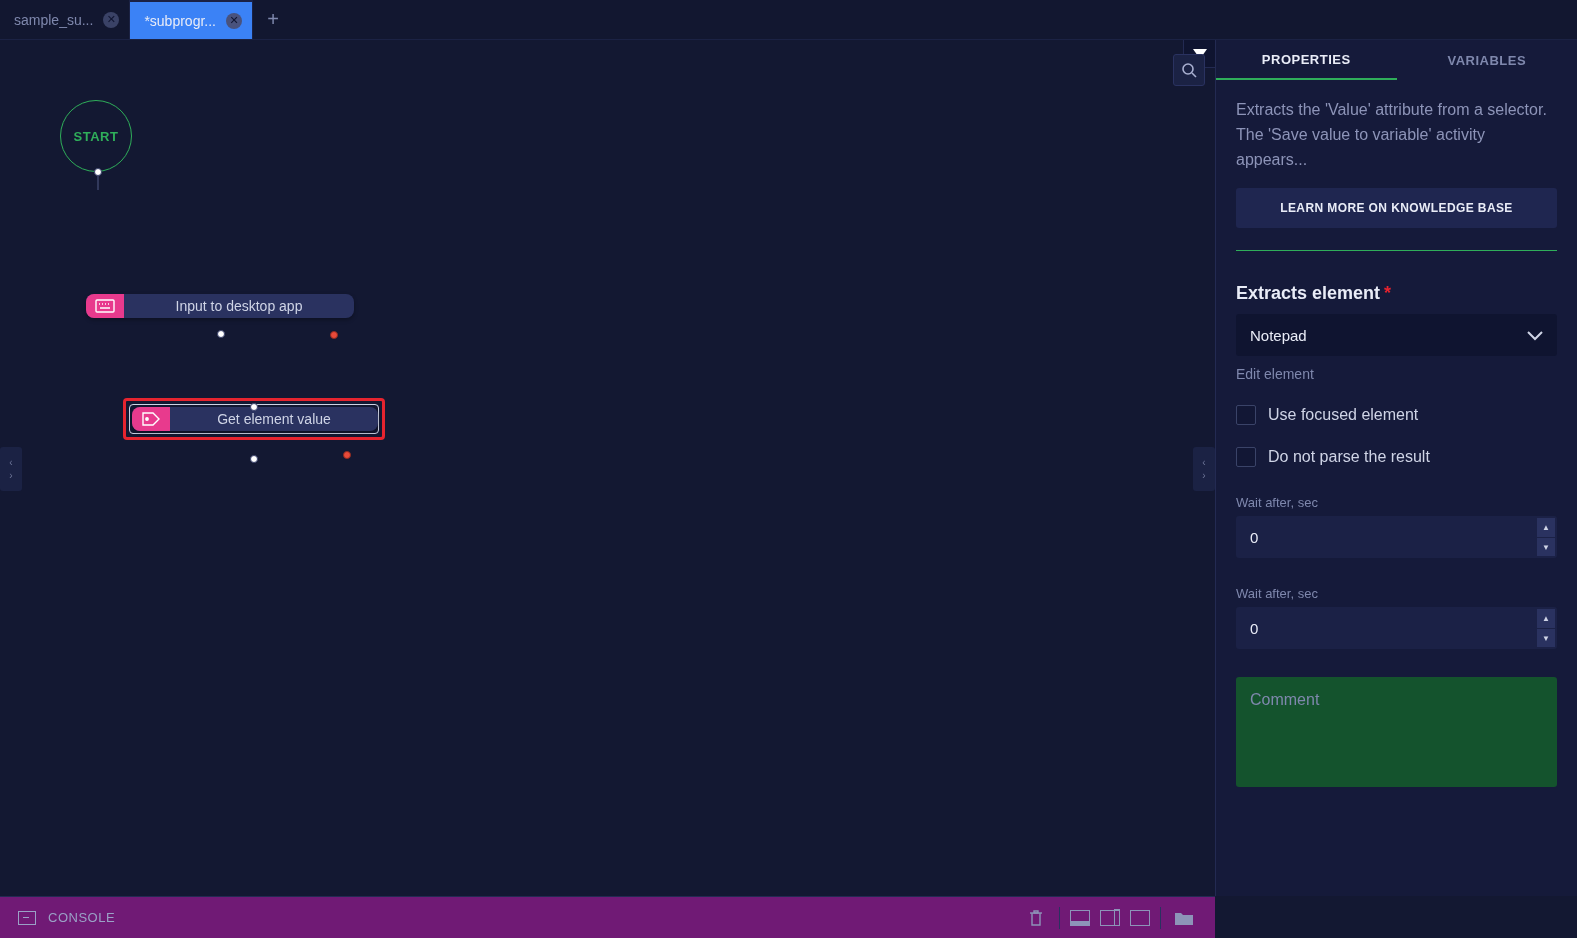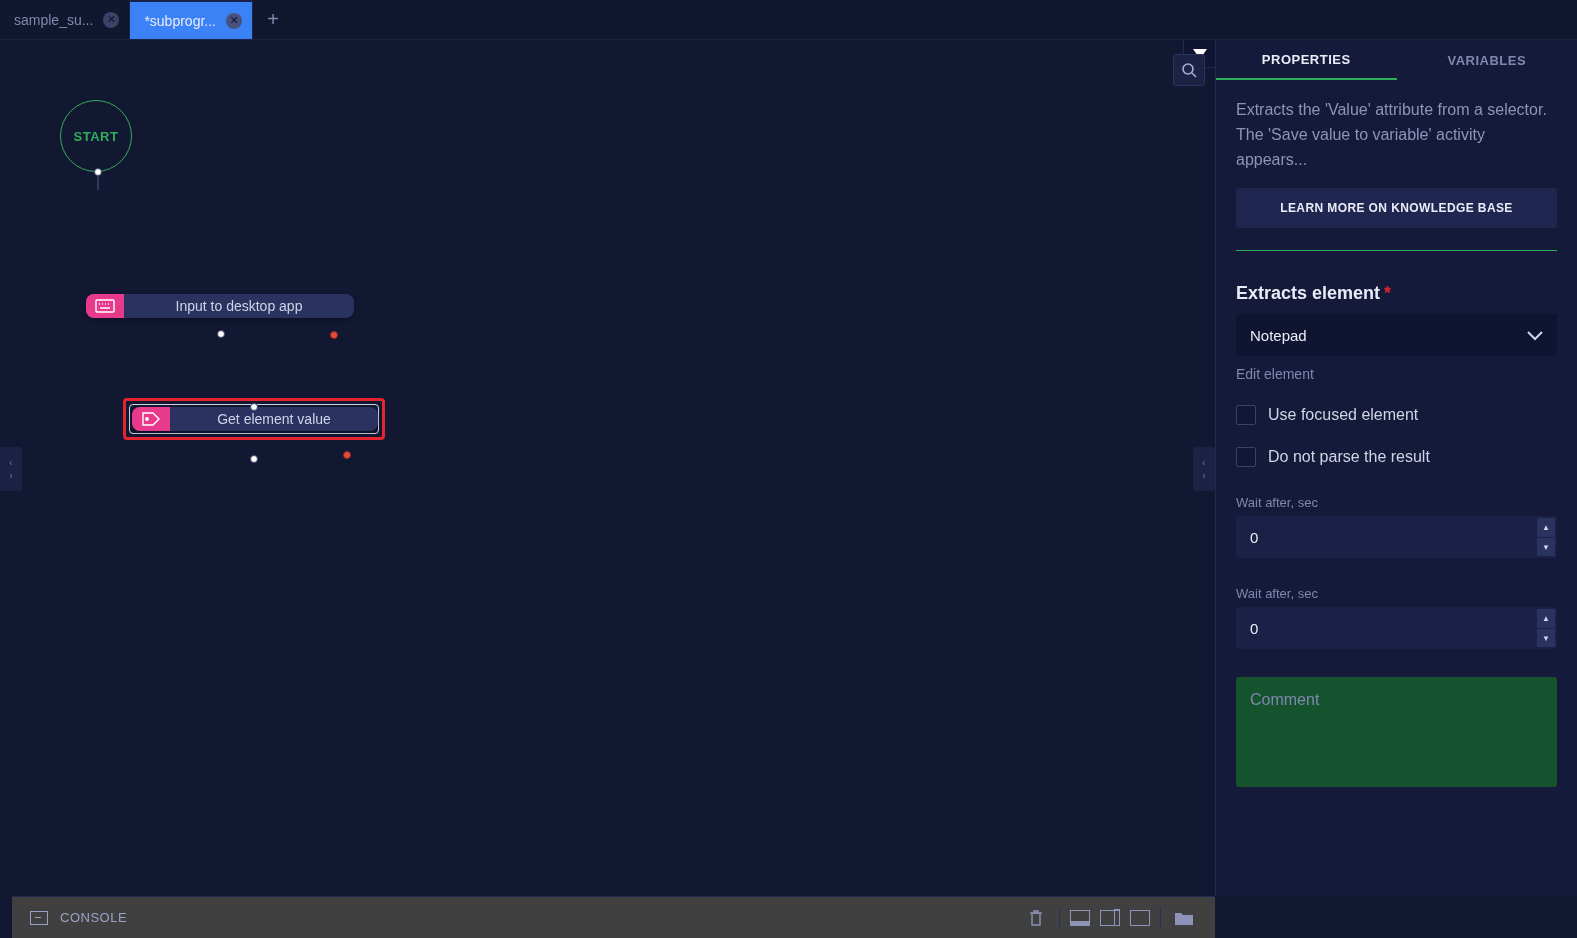--- a/index.html
+++ b/index.html
@@ -76,21 +76,21 @@
   .rp-check .box { width:20px; height:20px; border:1.5px solid #3a4368; border-radius:2px; background:#121735; }
   .rp-num-label { font-size:13px; color:#7f88ad; margin-top:28px; margin-bottom:6px; }
   .rp-num { position:relative; width:100%; height:42px; background:#1b2146; border-radius:3px; display:flex; align-items:center; padding:0 14px; color:#e9ecf7; font-size:15px; }
   .rp-num .spin { position:absolute; right:2px; top:2px; bottom:2px; width:18px; background:#2a3260; display:flex; flex-direction:column; }
   .rp-num .spin div { flex:1; display:flex; align-items:center; justify-content:center; font-size:8px; color:#cfd4e6; cursor:pointer; }
   .rp-num .spin div:first-child { border-bottom:1px solid #1b2146; }
   .rp-comment { width:100%; height:110px; background:#14532d; border:none; border-radius:3px; padding:14px; color:#cfd4e6; font-size:16px; resize:none; margin-top:28px; outline: none; font-family: inherit; }
   .rp-comment::placeholder { color:#7f88ad; }
 
   
-  .console-bar { position:absolute; left:12px; right:362px; bottom:0; height:42px; background:#404040; border-top:1px solid #232a52; display:flex; align-items:center; padding:0 18px; color:#9aa1c6; font-size:13px; letter-spacing:0.5px; }
+  .console-bar { position:absolute; left:0; right:362px; bottom:0; height:42px; background:#701a75; border-top:1px solid #232a52; display:flex; align-items:center; padding:0 18px; color:#9aa1c6; font-size:13px; letter-spacing:0.5px; }
   .console-bar .cicon { margin-right:12px; width:18px; height:14px; border:1.5px solid #9aa1c6; position:relative; }
   .console-bar .cicon::after { content:""; position:absolute; left:4px; top:5px; width:6px; height:1.5px; background:#9aa1c6; }
   .console-right { margin-left:auto; display:flex; align-items:center; gap:10px; }
   .cbtn { width:26px; height:26px; display:flex; align-items:center; justify-content:center; color:#8d94b8; cursor:pointer; }
   .layout-btn { width:20px; height:16px; border:1.4px solid #8d94b8; position:relative; cursor:pointer;}
   .vdiv { width:1px; height:22px; background:#2a3260; }
 </style>
 </head>
 <body>
 

